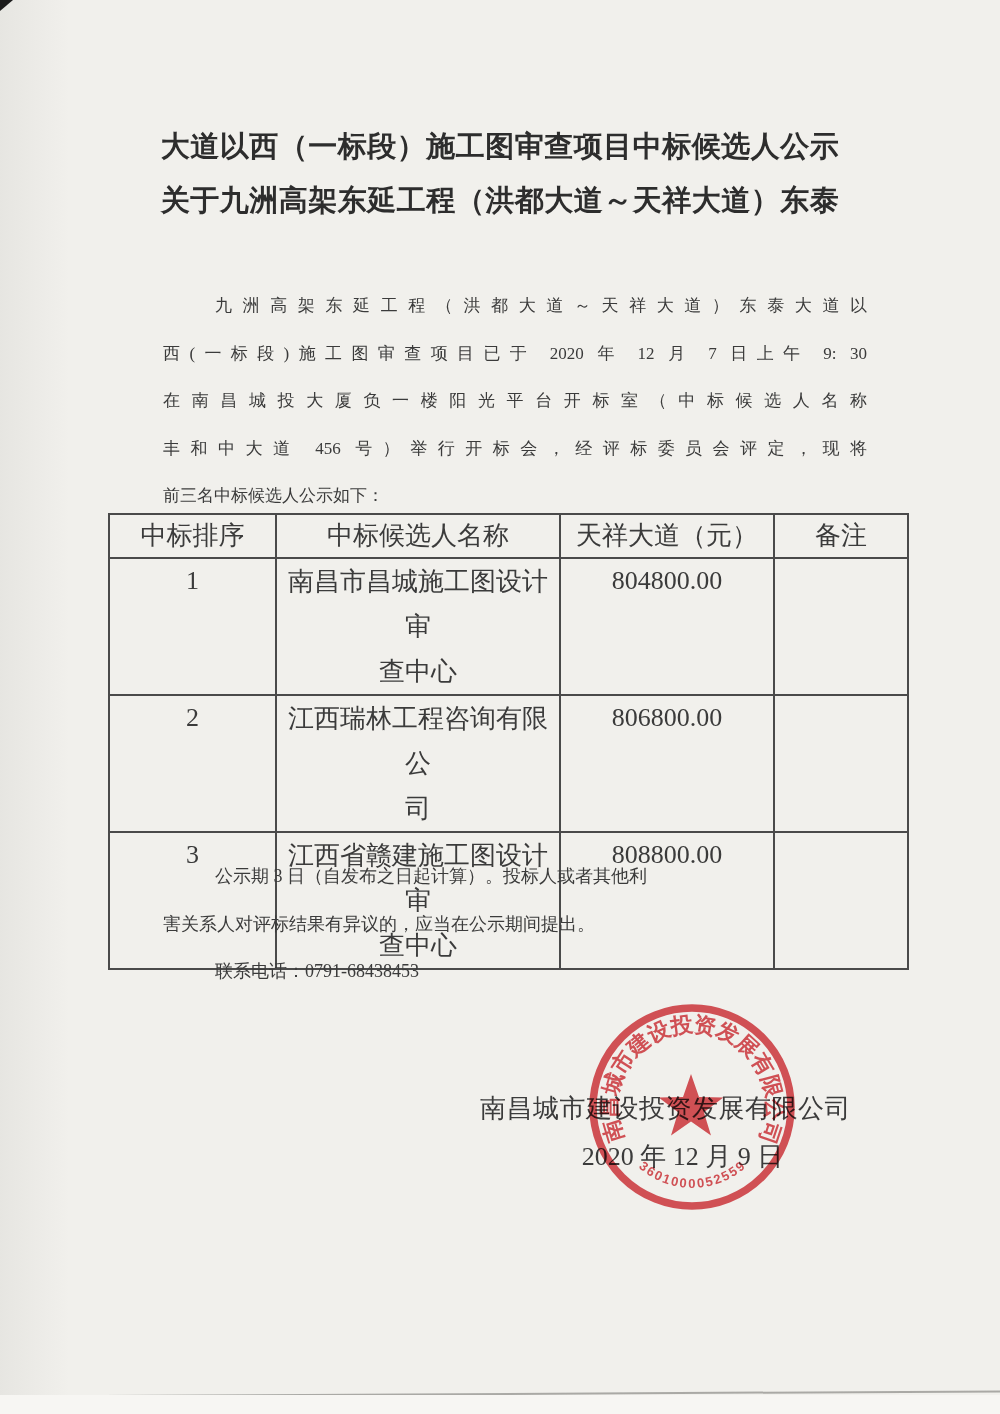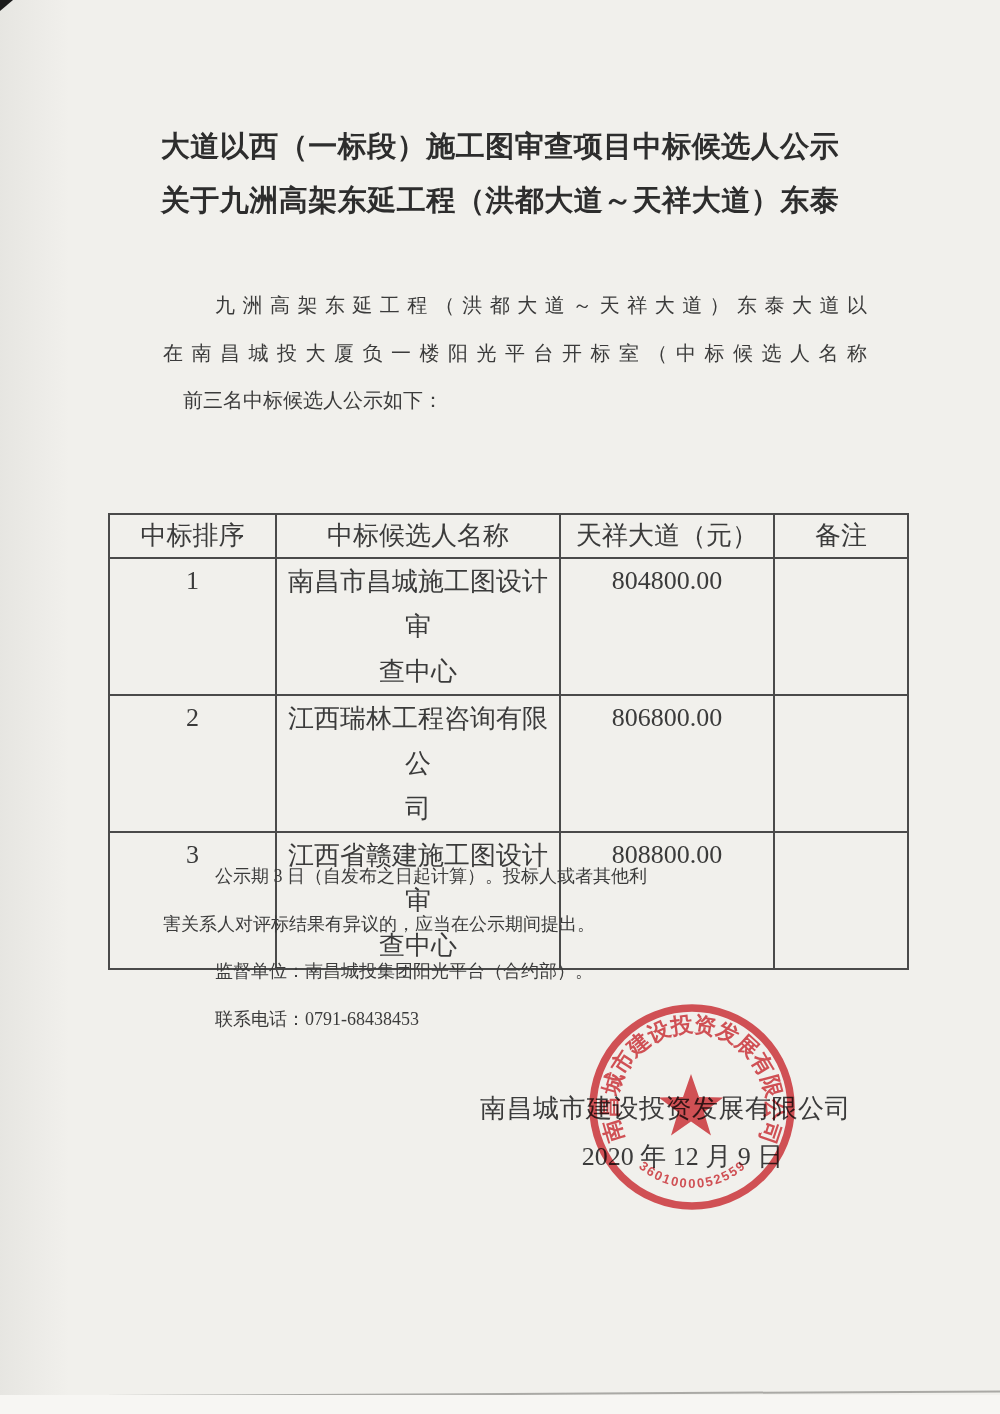--- a/index.html
+++ b/index.html
@@ -28,25 +28,25 @@
     position:absolute;left:0;top:1395px;width:1000px;height:19px;
     background:#f7f6f3;
   }
   .doc-title{
     position:absolute;left:0;top:119px;width:1000px;
     text-align:center;font-weight:bold;color:#2d2d2d;
     font-size:29px;line-height:54px;letter-spacing:0.5px;
   }
   .intro{
     position:absolute;left:163px;top:282px;width:704px;
-    font-size:20px;line-height:47.5px;color:#3b3b3b;
+    font-size:17px;line-height:47.5px;color:#3b3b3b;
   }
   .intro .jline{height:47.5px;text-align:justify;text-align-last:justify;}
   .intro .first{padding-left:52px;box-sizing:border-box;}
-  .intro .last{text-align:center;text-align-last:left;margin-left:20px;}
+  .intro .last{text-align:center;text-align-last:left;}
   table.results{
     position:absolute;left:108px;top:513px;width:799px;
     border-collapse:collapse;table-layout:fixed;
     font-size:26px;color:#3b3b3b;
   }
   table.results td,table.results th{
     border:2px solid #4a4a4a;padding:0;text-align:center;
     font-weight:normal;vertical-align:top;overflow:hidden;
   }
   tr.hrow{height:44px;}
@@ -88,21 +88,23 @@
 <div class="scan-left-band"></div>
 <div class="corner-mark"></div>
 
 <div class="doc-title">
   <div>大道以西（一标段）施工图审查项目中标候选人公示</div>
   <div>关于九洲高架东延工程（洪都大道～天祥大道）东泰</div>
 </div>
 
 <div class="intro">
   <div class="jline first">九洲高架东延工程（洪都大道～天祥大道）东泰大道以</div>
+  <div class="jline">西(一标段)施工图审查项目已于 2020 年 12 月 7 日上午 9: 30</div>
   <div class="jline">在南昌城投大厦负一楼阳光平台开标室（中标候选人名称</div>
+  <div class="jline">丰和中大道 456 号）举行开标会，经评标委员会评定，现将</div>
   <div class="jline last">前三名中标候选人公示如下：</div>
 </div>
 
 <table class="results">
   <colgroup>
     <col style="width:167px">
       <col style="width:284px">
       <col style="width:214px">
       <col style="width:134px">
   </colgroup>
@@ -139,21 +141,20 @@
     </td>
     <td class="price">808800.00</td>
     <td class="note"></td>
   </tr>
 </tbody>
   </table>
 
 <div class="closing">
   <div class="indent">公示期 3 日（自发布之日起计算）。投标人或者其他利</div>
   <div>害关系人对评标结果有异议的，应当在公示期间提出。</div>
-  <div class="indent">监督单位：南昌城投集团阳光平台（合约部）。</div>
   <div class="indent">联系电话：0791-68438453</div>
 </div>
 
 <div class="sig-company">南昌城市建设投资发展有限公司</div>
 <div class="sig-date">2020 年 12 月 9 日</div>
 
 <div class="seal">
   <svg width="221" height="221" viewBox="0 0 221 221">
     <defs>
       <path id="sealTopArc" d="M 42,141.7 A 75 75 0 1 1 178,141.7" fill="none"></path>

